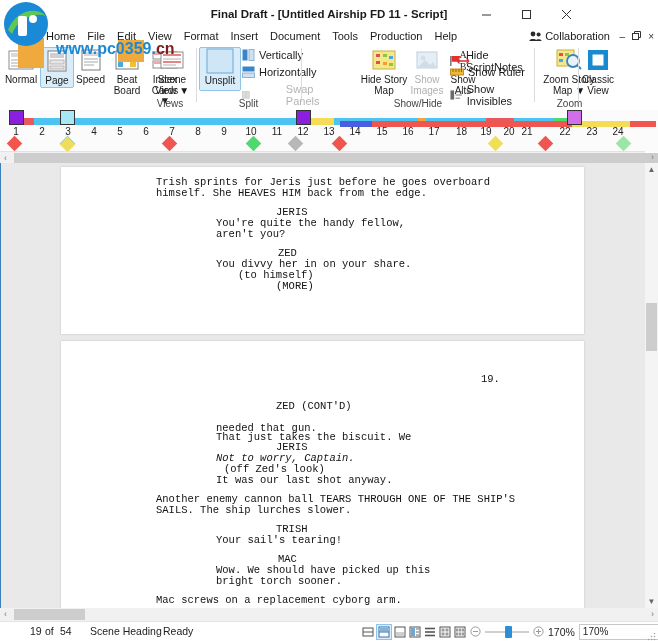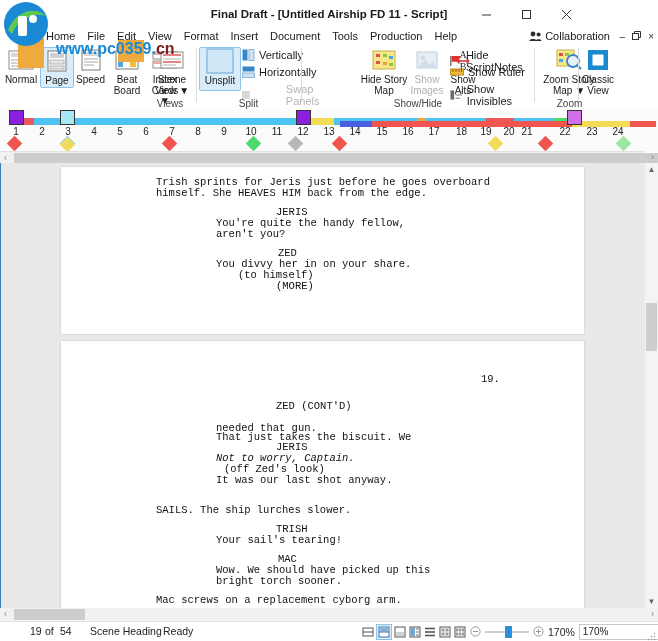--- a/index.html
+++ b/index.html
@@ -472,20 +472,21 @@
 
     <div class="page page2">
       <div class="scriptline" style="left:420px;top:33px;">19.</div>
       <div class="scriptline" style="left:215px;top:60px;">ZED (CONT'D)</div>
       <div class="scriptline" style="left:155px;top:71px;margin-top:20px;">That just takes the biscuit. We</div>
       <div class="scriptline" style="left:155px;top:82px;">needed that gun.</div>
       <div class="scriptline" style="left:215px;top:101px;">JERIS</div>
       <div class="scriptline" style="left:155px;top:112px;font-style:italic;">Not to worry, Captain.</div>
       <div class="scriptline" style="left:163px;top:123px;">(off Zed's look)</div>
       <div class="scriptline" style="left:155px;top:134px;">It was our last shot anyway.</div>
+      <div class="scriptline" style="left:95px;top:153px;">Another enemy cannon ball TEARS THROUGH ONE OF THE SHIP'S</div>
       <div class="scriptline" style="left:95px;top:164px;">SAILS. The ship lurches slower.</div>
       <div class="scriptline" style="left:215px;top:183px;">TRISH</div>
       <div class="scriptline" style="left:155px;top:194px;">Your sail's tearing!</div>
       <div class="scriptline" style="left:217px;top:213px;">MAC</div>
       <div class="scriptline" style="left:155px;top:224px;">Wow. We should have picked up this</div>
       <div class="scriptline" style="left:155px;top:235px;">bright torch sooner.</div>
       <div class="scriptline" style="left:95px;top:254px;">Mac screws on a replacement cyborg arm.</div>
     </div>
   </div>
 

